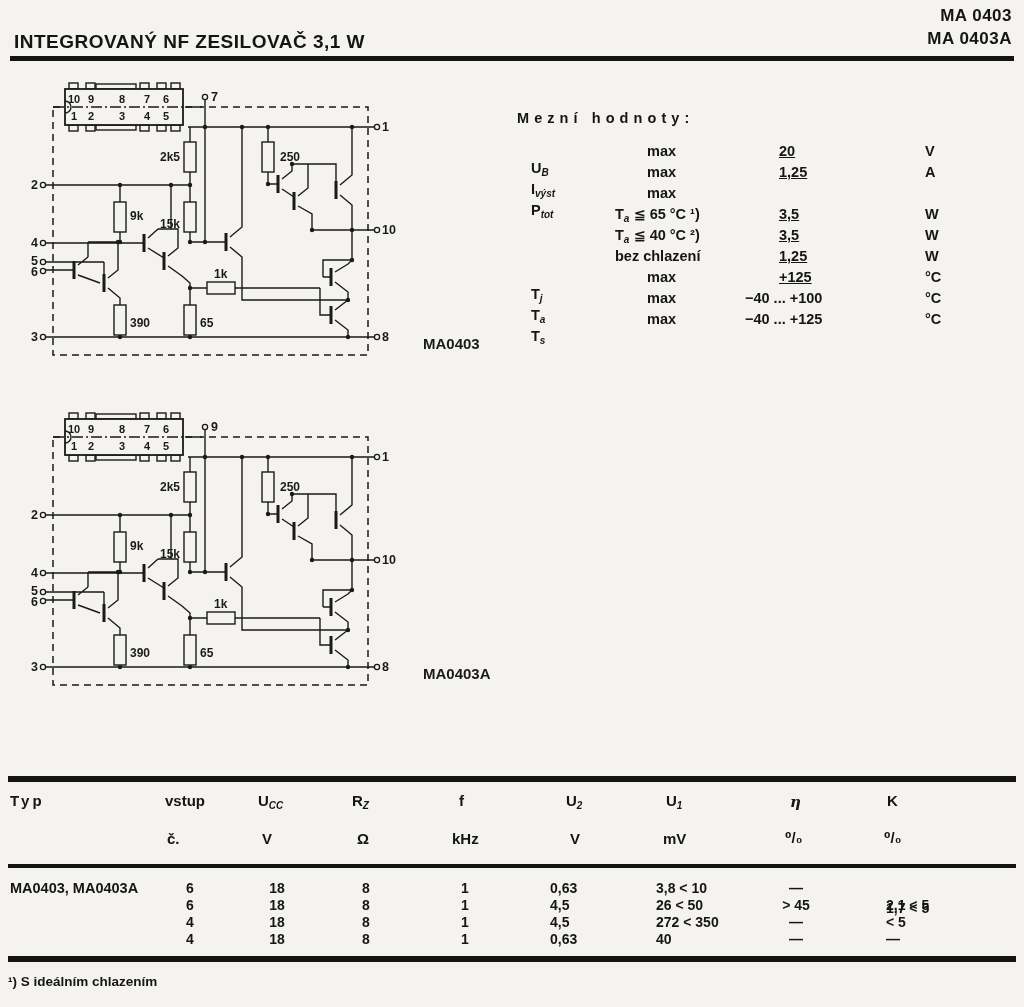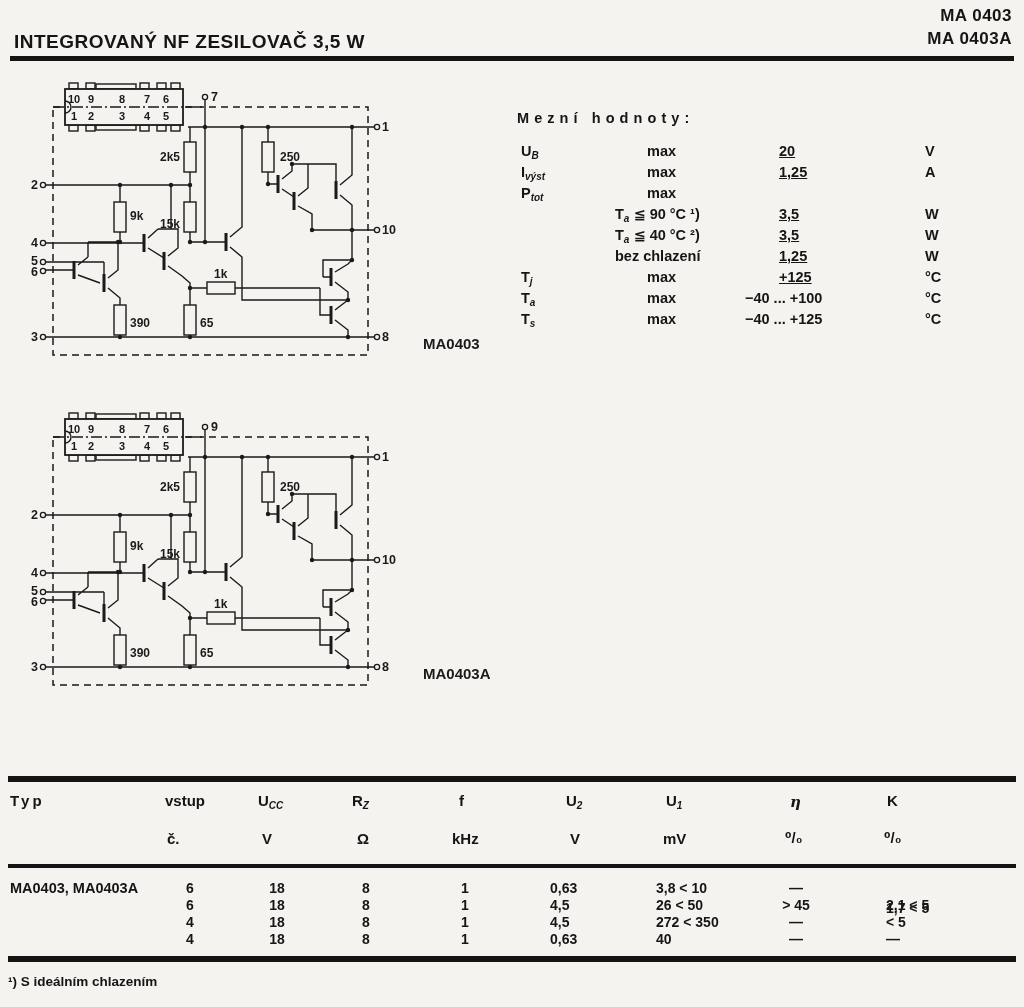--- a/index.html
+++ b/index.html
@@ -22,21 +22,21 @@
   .rule1{left:10px;right:10px;top:56px;height:5px;}
   .rule2{left:8px;right:8px;top:776px;height:6px;}
   .rule3{left:8px;right:8px;top:864px;height:4px;}
   .rule4{left:8px;right:8px;top:956px;height:6px;}
   
   .limits{left:515px;top:110px;width:485px;height:230px;}
   .limits-title{position:absolute;left:2px;top:0;font-size:14.5px;letter-spacing:.35em;}
   .lrows{position:absolute;left:0;top:33px;right:0;}
   .lrow{position:relative;height:21px;font-size:14.5px;}
   .lc{position:absolute;top:0;}
-  .lc-sym{left:6px;}
+  .lc-sym{left:16px;margin-top:17px;}
   .lc-mid{left:100px;width:130px;}
   .qual{position:absolute;left:32px;top:0;}
   .cond{position:absolute;left:0;top:0;white-space:pre;}
   .lc-val{left:230px;width:182px;}
   .v1{position:absolute;left:34px;top:0;text-decoration:underline;}
   .v0{position:absolute;left:0;top:0;white-space:pre;}
   .lc-unit{left:410px;}
   .sub{font-size:10px;font-style:italic;position:relative;top:3px;}
   
   .sh{font-size:15px;}
@@ -61,21 +61,21 @@
   .tlab-l{font-size:12.5px;text-anchor:end;}
   .rlab{font-size:12px;}
   .rlab-e{font-size:12px;text-anchor:end;}
   .stitle{font-size:15px;}
 </style>
 </head>
 <body>
 
 <div class="page">
 
-  <div class="abs doc-title">INTEGROVANÝ NF ZESILOVAČ 3,5 W</div>
+  <div class="abs doc-title">INTEGROVANÝ NF ZESILOVAČ 3,1 W</div>
   <div class="abs part-no pn1">MA 0403</div>
   <div class="abs part-no pn2">MA 0403A</div>
   <div class="abs hrule rule1"></div>
 
   <svg class="abs" style="left:30px;top:72px;" width="460" height="305" viewBox="0 0 460 305">
     <rect x="23" y="35" width="315" height="248" class="boxline"></rect>
     <path class="wire" d="M158 55 H344 M175 28 V170 M160 55 V70 M160 100 V130 M160 160 V170 M160 170 H196 M13 113 H160 M90 113 V130 M90 160 V170 M58 170 H90 M58 170 V185 M13 171 H114 M13 190 H74 M74 190 V202 M13 198 H44 M141 113 V157 M141 157 H128 M118 166 L128 157 M118 176 L134 186 M138 184 L148 176 V157 H141 M138 194 L152 204 L160 211 V216 M48 193 L58 185 M48 203 L70 211 M78 206 L88 198 V170 M78 216 L90 226 V233 M160 216 V233 M160 261 V265 M160 216 H177 M205 216 H290 M290 216 V243 H301 M305 238 L318 228 M305 248 L318 258 V265 M200 165 L212 155 V55 M200 175 L212 185 V228 H318 M293 205 H301 M293 205 V188 H322 M305 200 L318 192 L322 188 M305 210 L318 220 V228 M347 158 H282 M322 158 V188 M268 134 L282 142 V158 M252 117 L264 125 M268 124 L278 116 V92 M252 107 L262 99 V92 M262 92 H306 V109 M238 112 H248 M310 113 L322 103 V55 M310 123 L322 133 V158 M238 55 V70 M238 100 V112 M13 265 H344"></path>
     <path class="bar" d="M44 189 V207 M74 202 V220 M114 162 V180 M134 180 V198 M196 161 V179 M248 103 V121 M264 120 V138 M306 109 V127 M301 196 V214 M301 234 V252"></path>
     <g>
       <circle class="dot" cx="175" cy="55" r="2.2"></circle>
@@ -299,21 +299,21 @@
             <span class="v1"></span>
             <span class="v0"></span>
           </span>
         <span class="lc lc-unit"></span>
       </div>
 
       <div class="lrow">
         <span class="lc lc-sym"><span></span><span class="sub"></span></span>
         <span class="lc lc-mid">
             <span class="qual"></span>
-            <span class="cond"><span>T</span><span class="sub">a</span><span> ≦ 90 °C ¹)</span></span>
+            <span class="cond"><span>T</span><span class="sub">a</span><span> ≦ 65 °C ¹)</span></span>
           </span>
         <span class="lc lc-val">
             <span class="v1">3,5</span>
             <span class="v0"></span>
           </span>
         <span class="lc lc-unit">W</span>
       </div>
 
       <div class="lrow">
         <span class="lc lc-sym"><span></span><span class="sub"></span></span>

